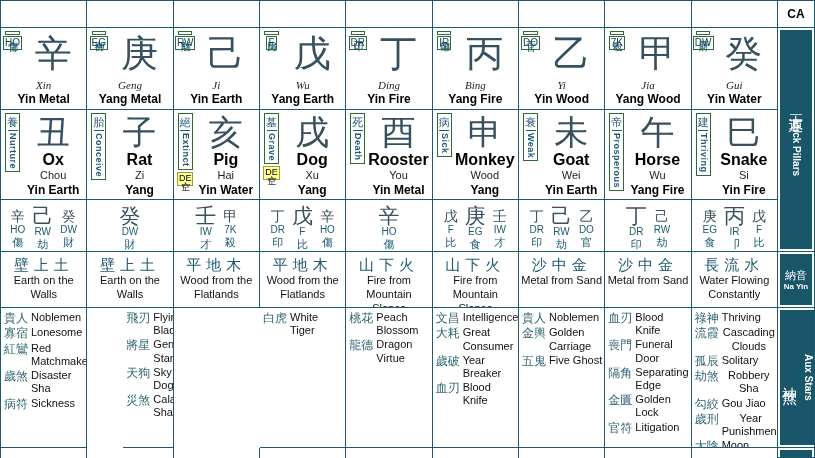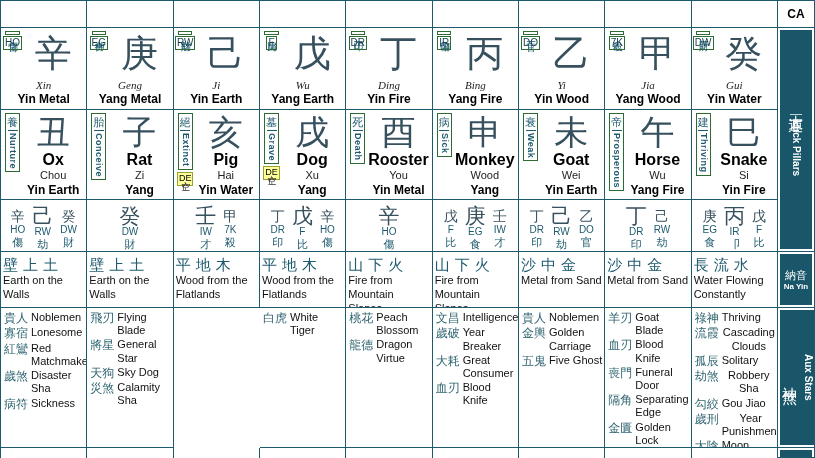--- a/index.html
+++ b/index.html
@@ -54,21 +54,21 @@
   
   .hidden-cell { display:flex; justify-content:center; align-items:flex-start; gap:7px; padding-top:5px; }
   .hs-group { display:flex; flex-direction:column; align-items:center; }
   .hs-group.small { padding-top:4px; }
   .hs-char { font-size:14px; color:#37505e; line-height:1.1; }
   .hs-group.main .hs-char { font-size:21px; line-height:1.0; }
   .hs-abbr { font-size:10px; color:#1e5a6e; line-height:1.2; }
   .hs-god { font-size:11px; color:#1e5a6e; line-height:1.2; }
 
   
-  .nayin-cell { padding:4px 2px; text-align:left; }
+  .nayin-cell { padding:4px 2px; text-align:center; }
   .nayin-cn { font-size:15px; color:#1e5a6e; letter-spacing:5px; line-height:1.2; white-space:nowrap; }
   .nayin-en { font-size:11px; color:#111; line-height:1.25; }
 
   
   .stars-cell { padding:3px 1px 3px 3px; }
   .star-item { display:flex; gap:3px; margin-bottom:1px; }
   .star-cn { min-width:24px; font-size:12px; color:#2e6470; white-space:nowrap; line-height:1.2; }
   .star-en { font-size:11px; color:#111; line-height:1.2; }
 
   
@@ -224,21 +224,21 @@
         <div class="hs-group main">
           <div class="hs-char">癸</div>
           <div class="hs-abbr">DW</div>
           <div class="hs-god">財</div>
         </div>
       </div>
       <div class="cell nayin-cell" style="grid-area: 5 / 2;">
         <div class="nayin-cn">壁上土</div>
         <div class="nayin-en">Earth on the Walls</div>
       </div>
-      <div class="cell stars-cell" style="grid-area: 6 / 2;">
+      <div class="cell stars-cell" style="grid-area: 6 / 2; margin-left: 36px;">
         <div class="star-item">
           <div class="star-cn">飛刃</div>
           <div class="star-en">Flying Blade</div>
         </div>
         <div class="star-item">
           <div class="star-cn">將星</div>
           <div class="star-en">General Star</div>
         </div>
         <div class="star-item">
           <div class="star-cn">天狗</div>
@@ -453,26 +453,26 @@
       <div class="cell nayin-cell" style="grid-area: 5 / 6;">
         <div class="nayin-cn">山下火</div>
         <div class="nayin-en">Fire from Mountain Slopes</div>
       </div>
       <div class="cell stars-cell" style="grid-area: 6 / 6;">
         <div class="star-item">
           <div class="star-cn">文昌</div>
           <div class="star-en">Intelligence</div>
         </div>
         <div class="star-item">
+          <div class="star-cn">大耗</div>
+          <div class="star-en">Great Consumer</div>
+        </div>
+        <div class="star-item">
           <div class="star-cn">歲破</div>
           <div class="star-en">Year Breaker</div>
-        </div>
-        <div class="star-item">
-          <div class="star-cn">大耗</div>
-          <div class="star-en">Great Consumer</div>
         </div>
         <div class="star-item">
           <div class="star-cn">血刃</div>
           <div class="star-en">Blood Knife</div>
         </div>
       </div>
       <div class="cell foot-cell" style="grid-area: 7 / 6;"></div>
       <div class="cell header-cell" style="grid-area: 1 / 7;"></div>
       <div class="cell stem-cell" style="grid-area: 2 / 7;">
         <div class="stem-main">
@@ -574,24 +574,20 @@
           <div class="hs-abbr">RW</div>
           <div class="hs-god">劫</div>
         </div>
       </div>
       <div class="cell nayin-cell" style="grid-area: 5 / 8;">
         <div class="nayin-cn">沙中金</div>
         <div class="nayin-en">Metal from Sand</div>
       </div>
       <div class="cell stars-cell" style="grid-area: 6 / 8;">
         <div class="star-item">
-          <div class="star-cn">羊刃</div>
-          <div class="star-en">Goat Blade</div>
-        </div>
-        <div class="star-item">
           <div class="star-cn">血刃</div>
           <div class="star-en">Blood Knife</div>
         </div>
         <div class="star-item">
           <div class="star-cn">喪門</div>
           <div class="star-en">Funeral Door</div>
         </div>
         <div class="star-item">
           <div class="star-cn">隔角</div>
           <div class="star-en">Separating Edge</div>

